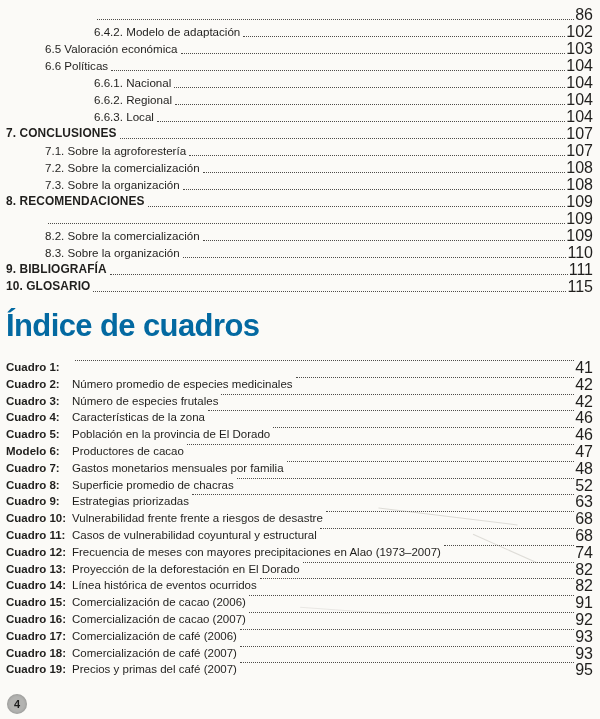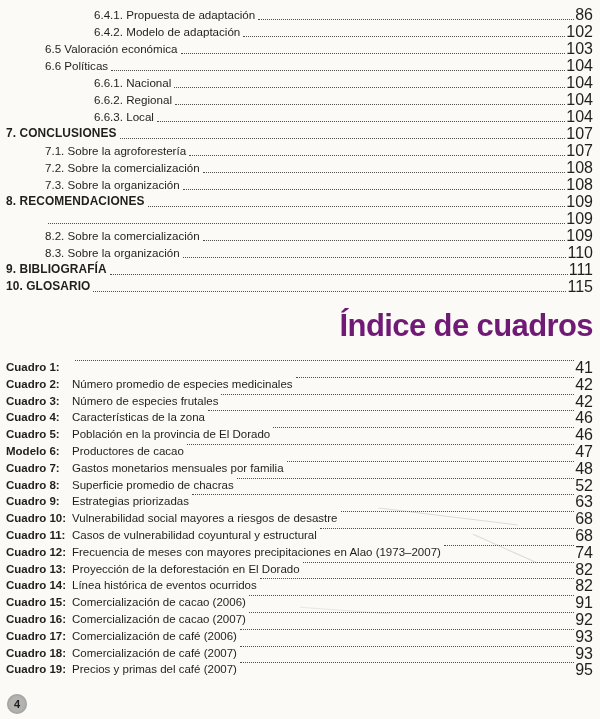--- a/index.html
+++ b/index.html
@@ -29,22 +29,21 @@
     flex: 1; min-width: 8px;
     border-bottom: 1.5px dotted #4e4c49;
     margin: 0 1px 2.5px 3px;
   }
   .pg { white-space: nowrap; font-size: 16px; }
   
   .cuadros-heading {
     margin: 13px 0 0 0;
     font-size: 31px; line-height: 38px;
     font-weight: bold; letter-spacing: -0.6px;
-    color: #701a75;
-    text-align: right;
+    color: #0369a1;
   }
   
   .cuadros { margin-top: 15px; }
   .cuadro-row {
     display: flex; align-items: flex-start;
     height: 16.8px; font-size: 11.5px; line-height: 15px;
   }
   .cuadro-label { font-weight: bold; flex: none; width: 66px; white-space: nowrap; }
   .cuadro-title { white-space: nowrap; }
   
@@ -62,21 +61,20 @@
   .streak-2 { left: 470px; top: 548px; width: 70px; height: 1px; transform: rotate(24deg); }
   .streak-3 { left: 300px; top: 610px; width: 90px; height: 1px; transform: rotate(4deg); opacity: 0.18; }
 </style>
 </head>
 <body>
 
 <div class="page">
 
   <div class="toc" id="toc-list">
   <div class="toc-row lvl3">
-    <span class="label">6.4.1. Propuesta de adaptación</span>
     <span class="leader"></span>
     <span class="pg">86</span>
   </div>
 
   <div class="toc-row lvl3">
     <span class="label">6.4.2. Modelo de adaptación</span>
     <span class="leader"></span>
     <span class="pg">102</span>
   </div>
 
@@ -230,21 +228,21 @@
 
   <div class="cuadro-row">
     <span class="cuadro-label">Cuadro 9:</span>
     <span class="cuadro-title">Estrategias priorizadas</span>
     <span class="leader"></span>
     <span class="pg">63</span>
   </div>
 
   <div class="cuadro-row">
     <span class="cuadro-label">Cuadro 10:</span>
-    <span class="cuadro-title">Vulnerabilidad social mayores a riesgos de desastre</span>
+    <span class="cuadro-title">Vulnerabilidad frente frente a riesgos de desastre</span>
     <span class="leader"></span>
     <span class="pg">68</span>
   </div>
 
   <div class="cuadro-row">
     <span class="cuadro-label">Cuadro 11:</span>
     <span class="cuadro-title">Casos de vulnerabilidad coyuntural y estructural</span>
     <span class="leader"></span>
     <span class="pg">68</span>
   </div>

